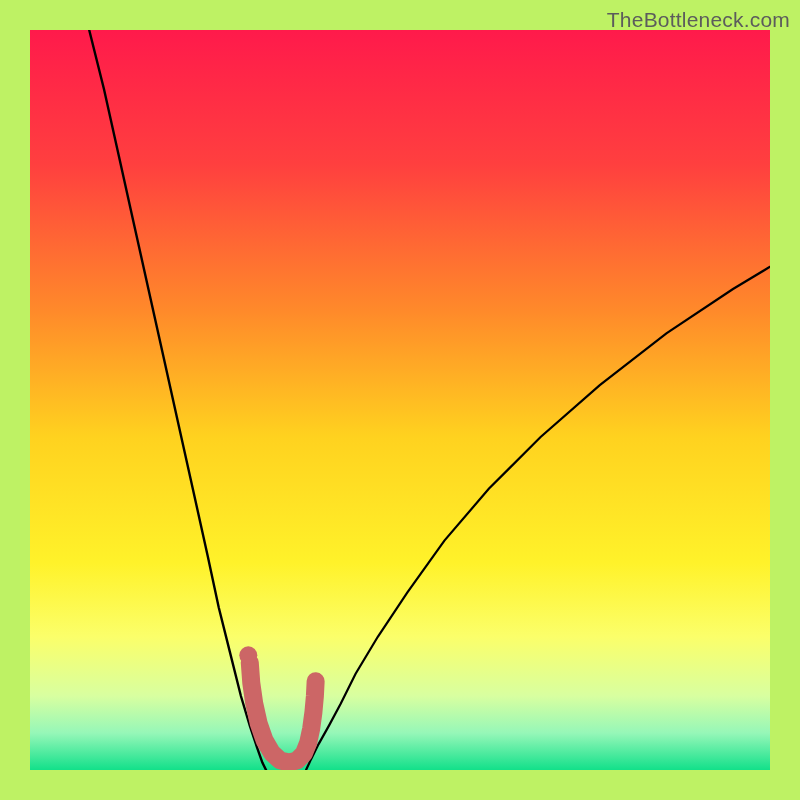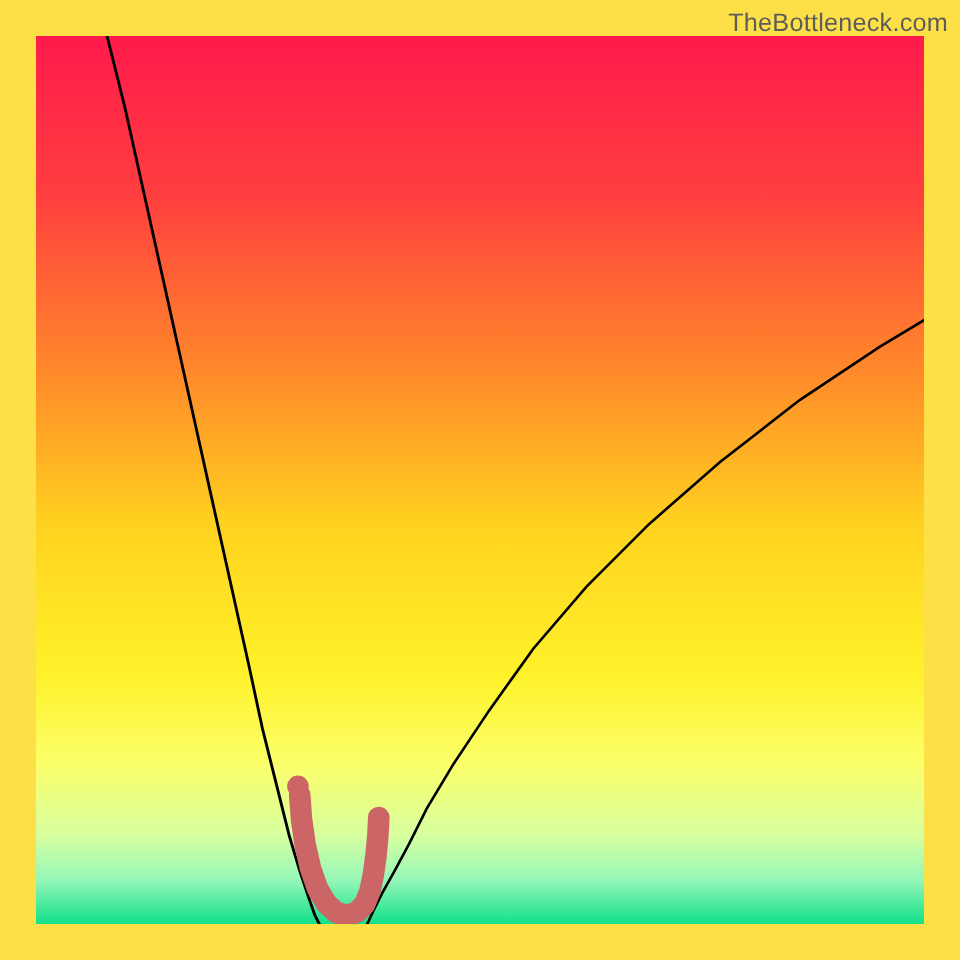--- a/index.html
+++ b/index.html
@@ -10,21 +10,21 @@
     background: #000;
     overflow: hidden;
     font-family: Arial, Helvetica, sans-serif;
   }
   .frame {
     position: absolute;
     left: 0;
     top: 0;
     width: 800px;
     height: 800px;
-    background: #fde047;
+    background: #bef264;
   }
   .plot-area {
     position: absolute;
     left: 30px;
     top: 30px;
     width: 740px;
     height: 740px;
     overflow: hidden;
   }
   .gradient-bg {

